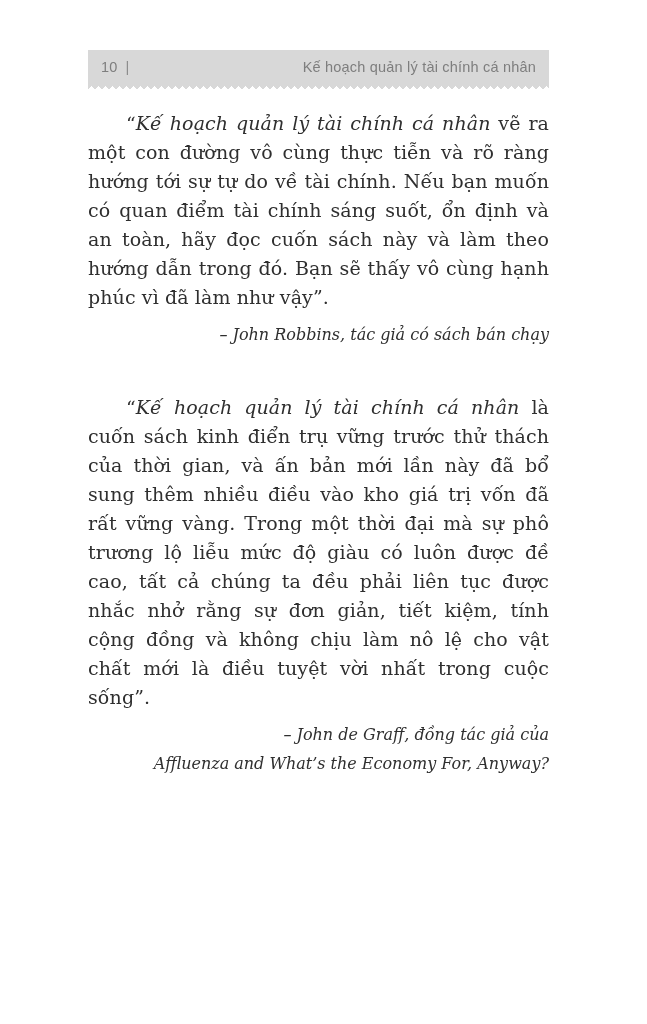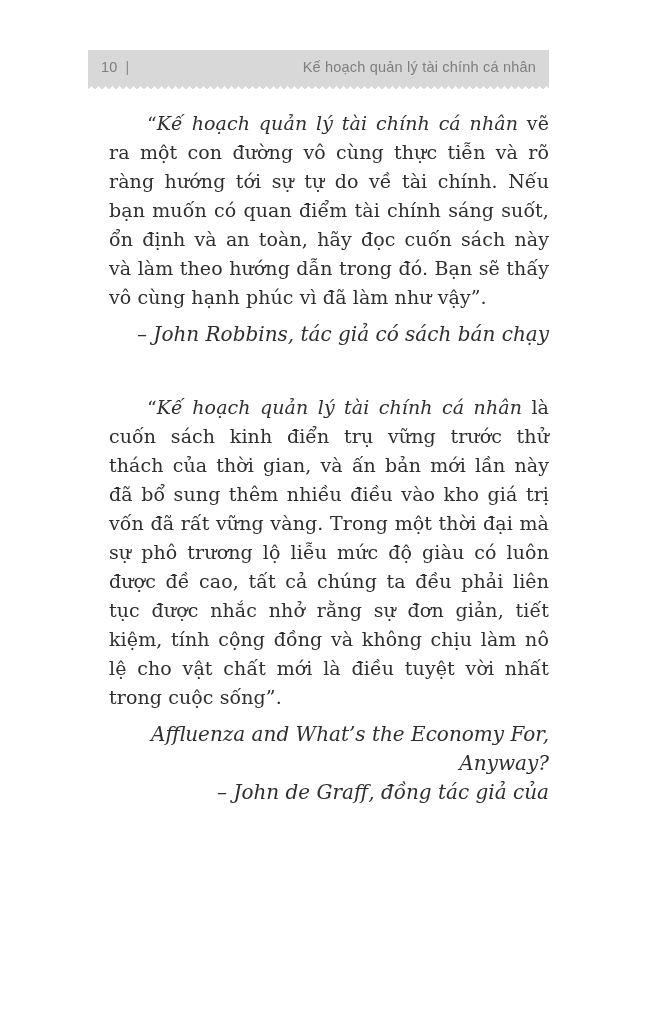--- a/index.html
+++ b/index.html
@@ -51,27 +51,26 @@
     left:88px; top:109px;
     width:461px;
   }
   .quote{
     font-size:19px;
     line-height:29px;
     text-align:justify;
     text-indent:38px;
     letter-spacing:.1px;
     color:var(--body-text);
-    margin-left:21px;
   }
   .quote .it{ font-style:italic; }
   .attribution{
     margin-top:8px;
     font-style:italic;
-    font-size:20px;
+    font-size:16px;
     line-height:29px;
     text-align:right;
     color:var(--body-text);
   }
   .quote-block + .quote-block{ margin-top:44px; }
 </style>
 </head>
 <body>
 
 <div class="page">
@@ -92,19 +91,19 @@
     <section class="quote-block">
       <p class="quote"><span>“</span><span class="it">Kế hoạch quản lý tài chính cá nhân</span><span> vẽ ra một con đường vô cùng thực tiễn và rõ ràng hướng tới sự tự do về tài chính. Nếu bạn muốn có quan điểm tài chính sáng suốt, ổn định và an toàn, hãy đọc cuốn sách này và làm theo hướng dẫn trong đó. Bạn sẽ thấy vô cùng hạnh phúc vì đã làm như vậy”.</span></p>
       <div class="attribution">
           <div>– John Robbins, tác giả có sách bán chạy</div>
         </div>
     </section>
 
     <section class="quote-block">
       <p class="quote"><span>“</span><span class="it">Kế hoạch quản lý tài chính cá nhân</span><span> là cuốn sách kinh điển trụ vững trước thử thách của thời gian, và ấn bản mới lần này đã bổ sung thêm nhiều điều vào kho giá trị vốn đã rất vững vàng. Trong một thời đại mà sự phô trương lộ liễu mức độ giàu có luôn được đề cao, tất cả chúng ta đều phải liên tục được nhắc nhở rằng sự đơn giản, tiết kiệm, tính cộng đồng và không chịu làm nô lệ cho vật chất mới là điều tuyệt vời nhất trong cuộc sống”.</span></p>
       <div class="attribution">
+          <div>– John de Graff, đồng tác giả của</div>
           <div>Affluenza and What’s the Economy For, Anyway?</div>
-          <div>– John de Graff, đồng tác giả của</div>
         </div>
     </section>
 
   </main>
 </div>
 
 </body></html>

